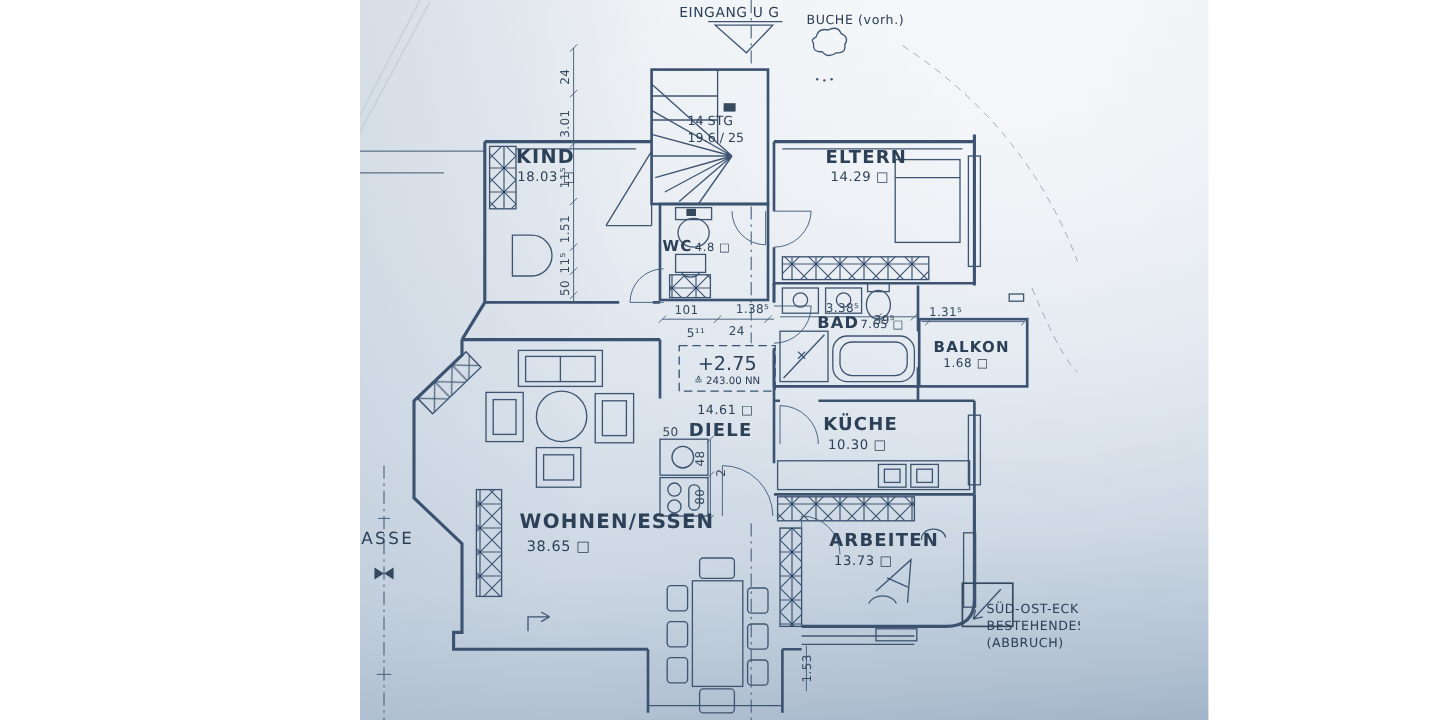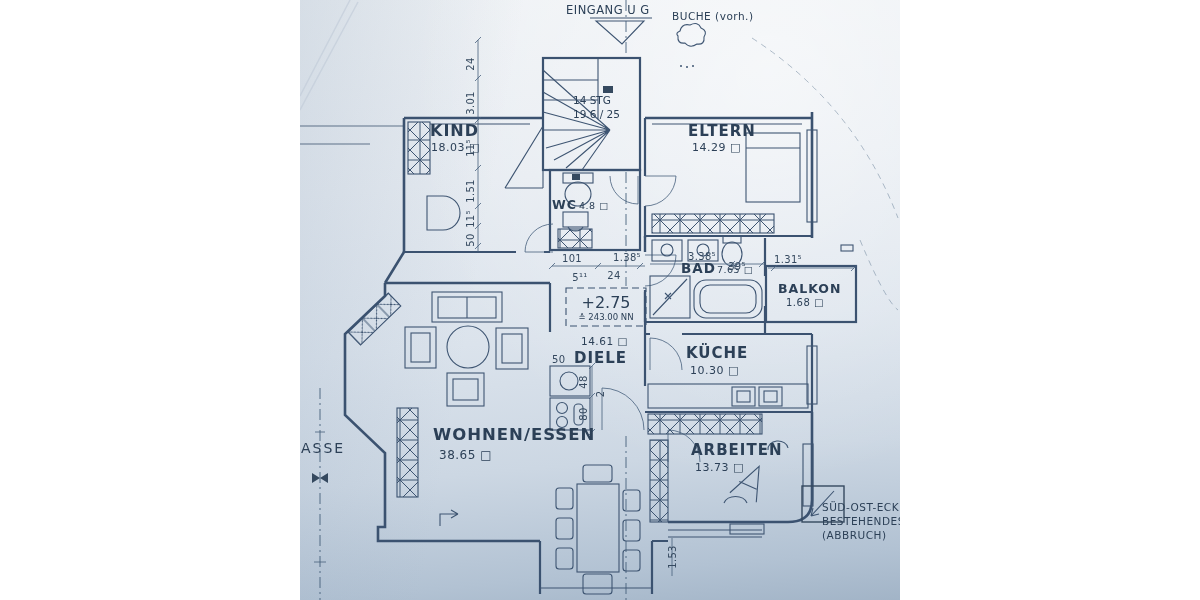--- a/index.html
+++ b/index.html
@@ -4,21 +4,21 @@
 <style>
   html,body{margin:0;padding:0;}
   body{
     width:1200px;height:600px;position:relative;background:#ffffff;overflow:hidden;
     font-family:"DejaVu Sans", sans-serif;
   }
   .margin{position:absolute;top:0;height:600px;background:#fff;}
   .margin.left{left:0;width:300px;}
   .margin.right{left:900px;width:300px;}
   .photo{
-    position:absolute;left:300px;top:0;width:600px;height:600px;
+    position:absolute;left:300px;top:0;width:707px;height:600px;
     background:
       linear-gradient(100deg, rgba(150,170,192,0.28) 0%, rgba(150,170,192,0) 32%),
       radial-gradient(ellipse at 78% 12%, rgba(255,255,255,0.55) 0%, rgba(255,255,255,0) 55%),
       linear-gradient(175deg,#eff2f5 0%,#e6ebf1 30%,#dbe3ec 55%,#ccd7e3 75%,#b2c2d3 92%,#a2b4c7 100%);
   }
   svg{display:block;}
   svg text{fill:#2c4057;}
   .wall{stroke:#3b5270;stroke-width:2.2;fill:none;stroke-linecap:butt;}
   .wallthick{stroke:#3b5270;stroke-width:2.6;fill:none;}
   .thin{stroke:#3e5572;stroke-width:1.1;fill:none;}

